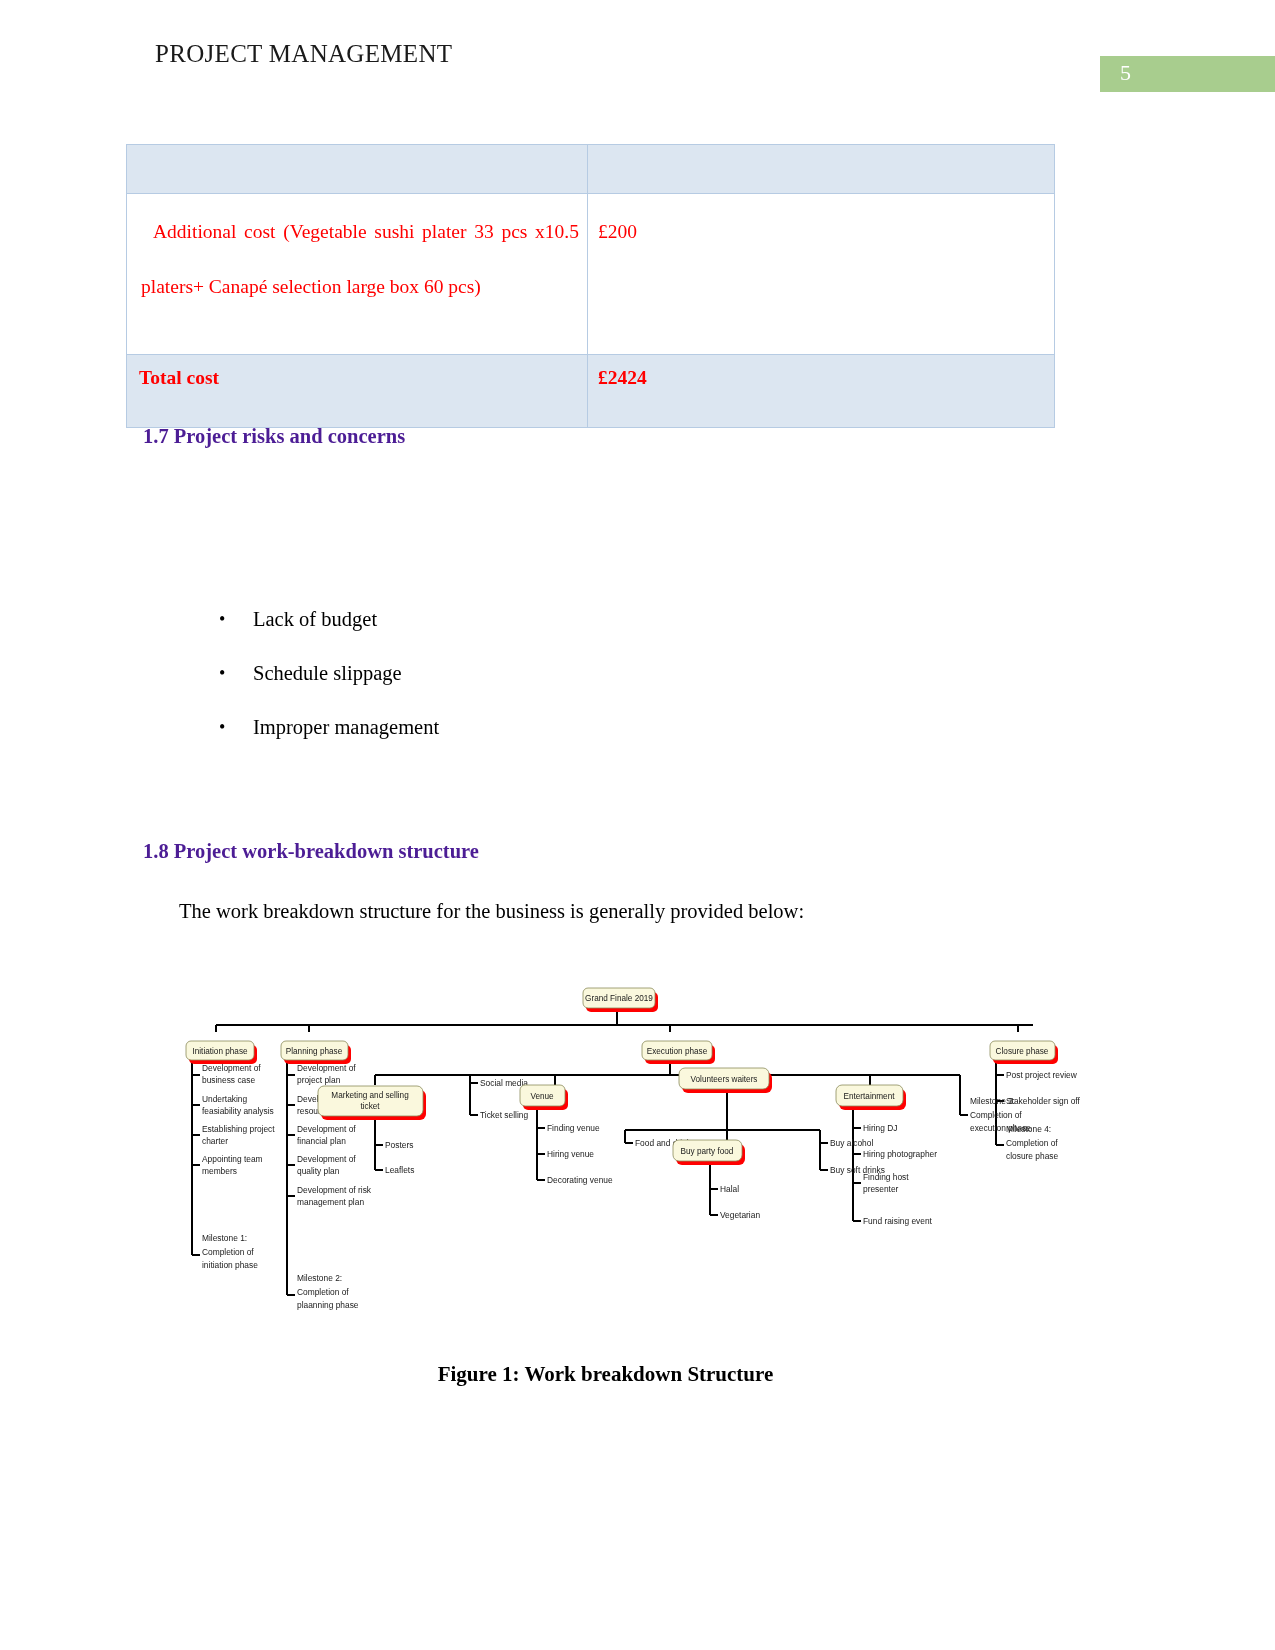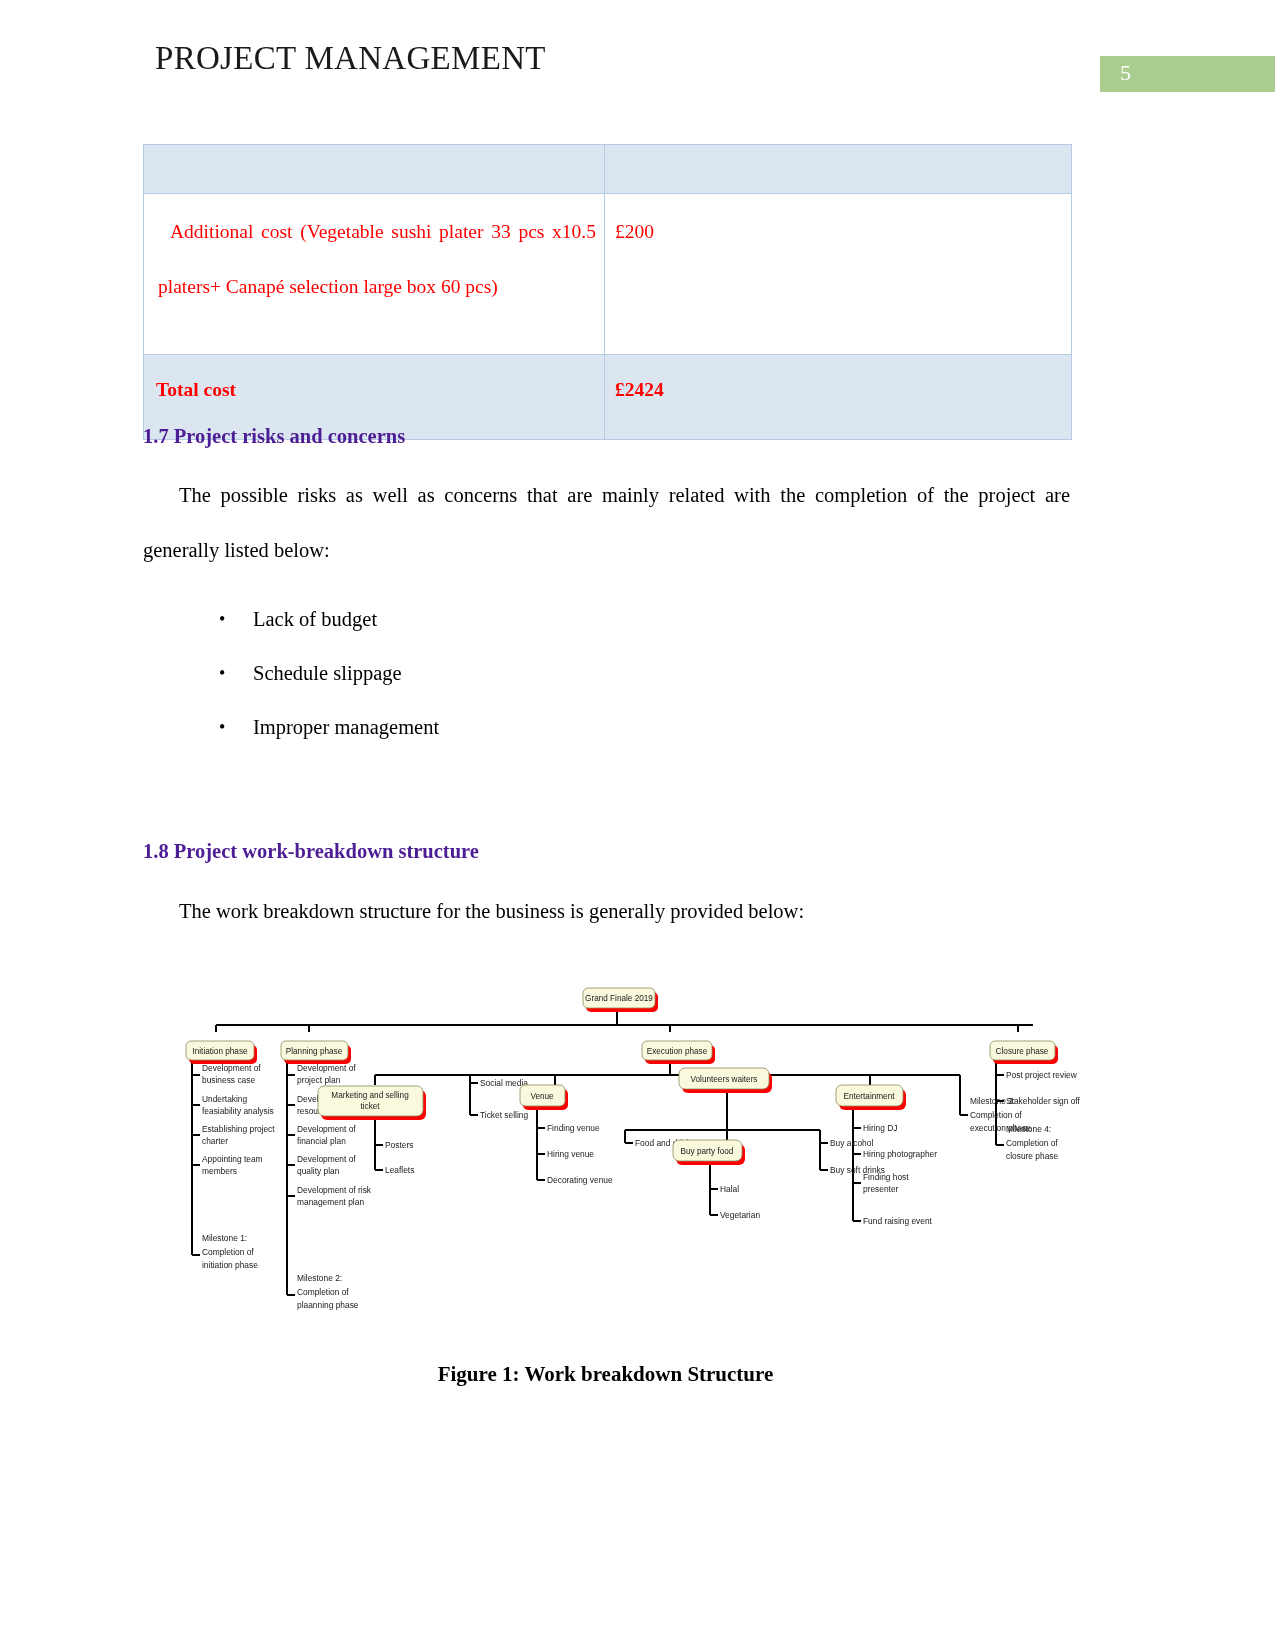--- a/index.html
+++ b/index.html
@@ -24,21 +24,21 @@
     position: absolute;
     top: 40px;
     left: 0;
     width: 1275px;
     height: 50px;
   }
   .header-title {
     position: absolute;
     left: 155px;
     top: 0px;
-    font-size: 33px;
+    font-size: 25px;
     letter-spacing: 0.3px;
     color: #1a1a1a;
     white-space: nowrap;
   }
   .page-number-badge {
     position: absolute;
     right: 0;
     top: 16px;
     width: 175px;
     height: 36px;
@@ -48,21 +48,21 @@
     position: absolute;
     left: 20px;
     top: 4px;
     font-size: 22px;
     color: #ffffff;
   }
 
   
   .cost-table {
     position: absolute;
-    left: 143px;
+    left: 126px;
     top: 144px;
     width: 927px;
     border-collapse: collapse;
     table-layout: fixed;
   }
   .cost-table td {
     border: 1px solid #b6cbe3;
     vertical-align: top;
     padding: 10px 12px 10px 10px;
   }
@@ -87,21 +87,21 @@
     padding-left: 14px;
     padding-right: 8px;
     text-indent: 12px;
   }
   tr.row-total td {
     background: #dce6f1;
     color: #ff0000;
     font-weight: bold;
     font-size: 19.5px;
     height: 50px;
-    padding-top: 24px;
+    padding-top: 12px;
   }
   tr.row-total td.desc { padding-left: 12px; }
 
   
   .section-heading {
     position: absolute;
     left: 143px;
     font-weight: bold;
     font-size: 20.5px;
     color: #4c1d95;
@@ -198,23 +198,20 @@
       </tr>
       <tr class="row-total">
         <td class="desc">Total cost</td>
         <td>£2424</td>
       </tr>
     </tbody>
   </table>
 
   <div class="section-heading" style="top:425px;">1.7 Project risks and concerns</div>
 
-  <div class="body-para" style="top:468px;">
-    <span class="indent"></span><span>The possible risks as well as concerns that are mainly related with the completion of the project are generally listed below:</span>
-  </div>
 
   <ul class="bullet-list" style="top:592px;">
     <li>Lack of budget</li>
     <li>Schedule slippage</li>
     <li>Improper management</li>
   </ul>
 
   <div class="section-heading" style="top:840px;">1.8 Project work-breakdown structure</div>
 
   <div class="body-para" style="top:884px;">

